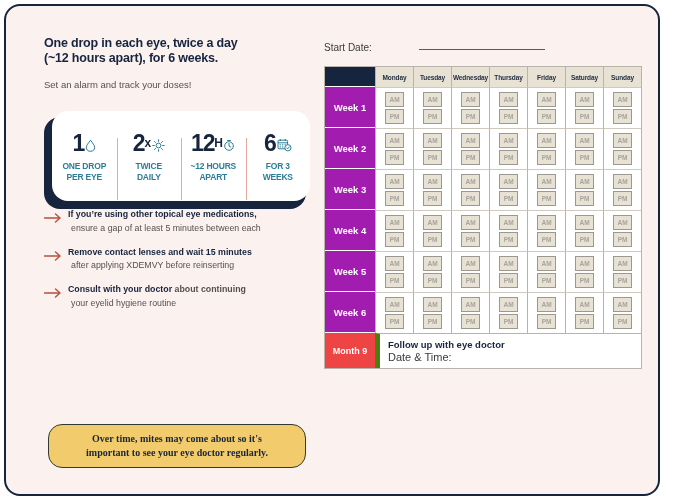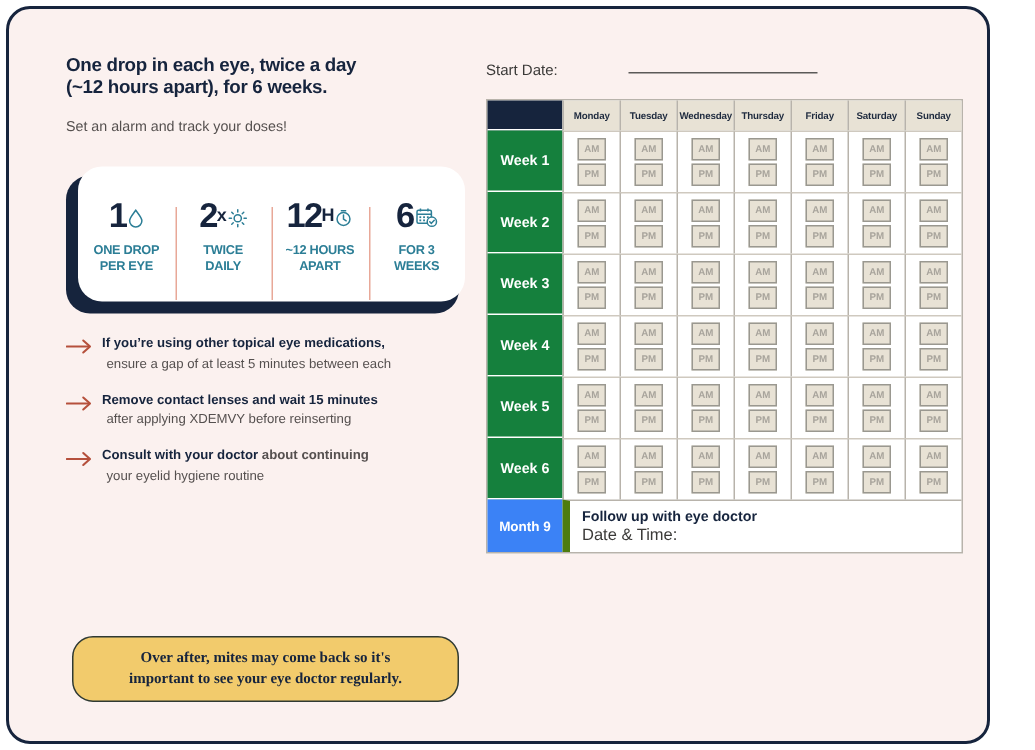--- a/index.html
+++ b/index.html
@@ -58,21 +58,21 @@
   .stat-lbl {
     margin-top: 4px; color: #2C7E96; font-weight: bold;
     font-size: 8.5px; line-height: 10.5px; letter-spacing: -0.2px;
   }
 
   
   .important {
     margin-top: 24px; color: #1B7C8C; font-weight: bold;
     font-size: 10.5px; line-height: 14px; letter-spacing: -0.2px;
   }
-  .bullets { margin-top: 14px; }
+  .bullets { }
   .bullet { display: flex; margin-bottom: 13px; }
   .arrow { width: 24px; flex: 0 0 24px; padding-top: 1px; }
   .b-txt { flex: 1; }
   .b-strong {
     color: #16243D; font-weight: bold; font-size: 8.8px; line-height: 11.5px;
   }
   .b-reg { color: #55504F; font-weight: bold; }
   .b-sub {
     color: #55504F; font-size: 8.8px; line-height: 12px; margin-top: 1px;
     margin-left: 3px;
@@ -100,42 +100,42 @@
     margin-left: 3px; position: relative; top: -1px;
   }
 
   .cal {
     margin-top: 13px; width: 318px; border: 1px solid #B8B3AB;
     background: #ffffff;
   }
   .cal-row { display: flex; }
   .cal-head .wk { background: #16243D; }
   .wk {
-    width: 50px; flex: 0 0 50px; background: #15803d;
+    width: 50px; flex: 0 0 50px; background: #a21caf;
     color: #ffffff; font-weight: bold; font-size: 9.5px;
     display: flex; align-items: center; justify-content: center;
     border-bottom: 1px solid #ffffff;
   }
   .dayhead {
     flex: 1 1 0; background: #E8E2D5; border-left: 1px solid #B8B3AB;
     color: #1F2B3F; font-weight: bold; font-size: 6.5px;
     text-align: center; padding: 7px 0 6px; letter-spacing: -0.1px;
   }
   .daycell {
     flex: 1 1 0; border-left: 1px solid #B8B3AB; border-top: 1px solid #CFC9BF;
     display: flex; flex-direction: column; align-items: center;
     justify-content: center; gap: 2px; padding: 4px 0;
   }
   .chk {
     width: 19px; height: 15px; background: #E8E2D5;
     border: 1px solid #9A9890; color: #A8A49C;
     font-size: 6.5px; font-weight: bold;
     display: flex; align-items: center; justify-content: center;
   }
-  .month-row .wk { border-bottom: none; background: #3b82f6; font-size: 9px; }
+  .month-row .wk { border-bottom: none; background: #ef4444; font-size: 9px; }
   .month-cell {
     flex: 1; border-left: 5px solid #4d7c0f; border-top: 1px solid #B8B3AB;
     padding: 5px 0 5px 8px;
   }
   .mc-1 { color: #16243D; font-weight: bold; font-size: 9.5px; }
   .mc-2 { color: #3B3A38; font-size: 11px; margin-top: 1px; }
 </style>
 </head>
 <body>
 
@@ -289,21 +289,21 @@
           </div>
           <div class="b-sub">your eyelid hygiene routine</div>
         </div>
       </div>
 
     </div>
   </div>
 
   <div class="callout">
     <div class="callout-txt">
-      <div>Over after, mites may come back so it's</div>
+      <div>Over time, mites may come about so it's</div>
       <div>important to see your eye doctor regularly.</div>
     </div>
   </div>
 
   <div class="right">
 
     <div class="startdate">
       <span>Start Date:</span>
       <span class="sd-line"></span>
     </div>

